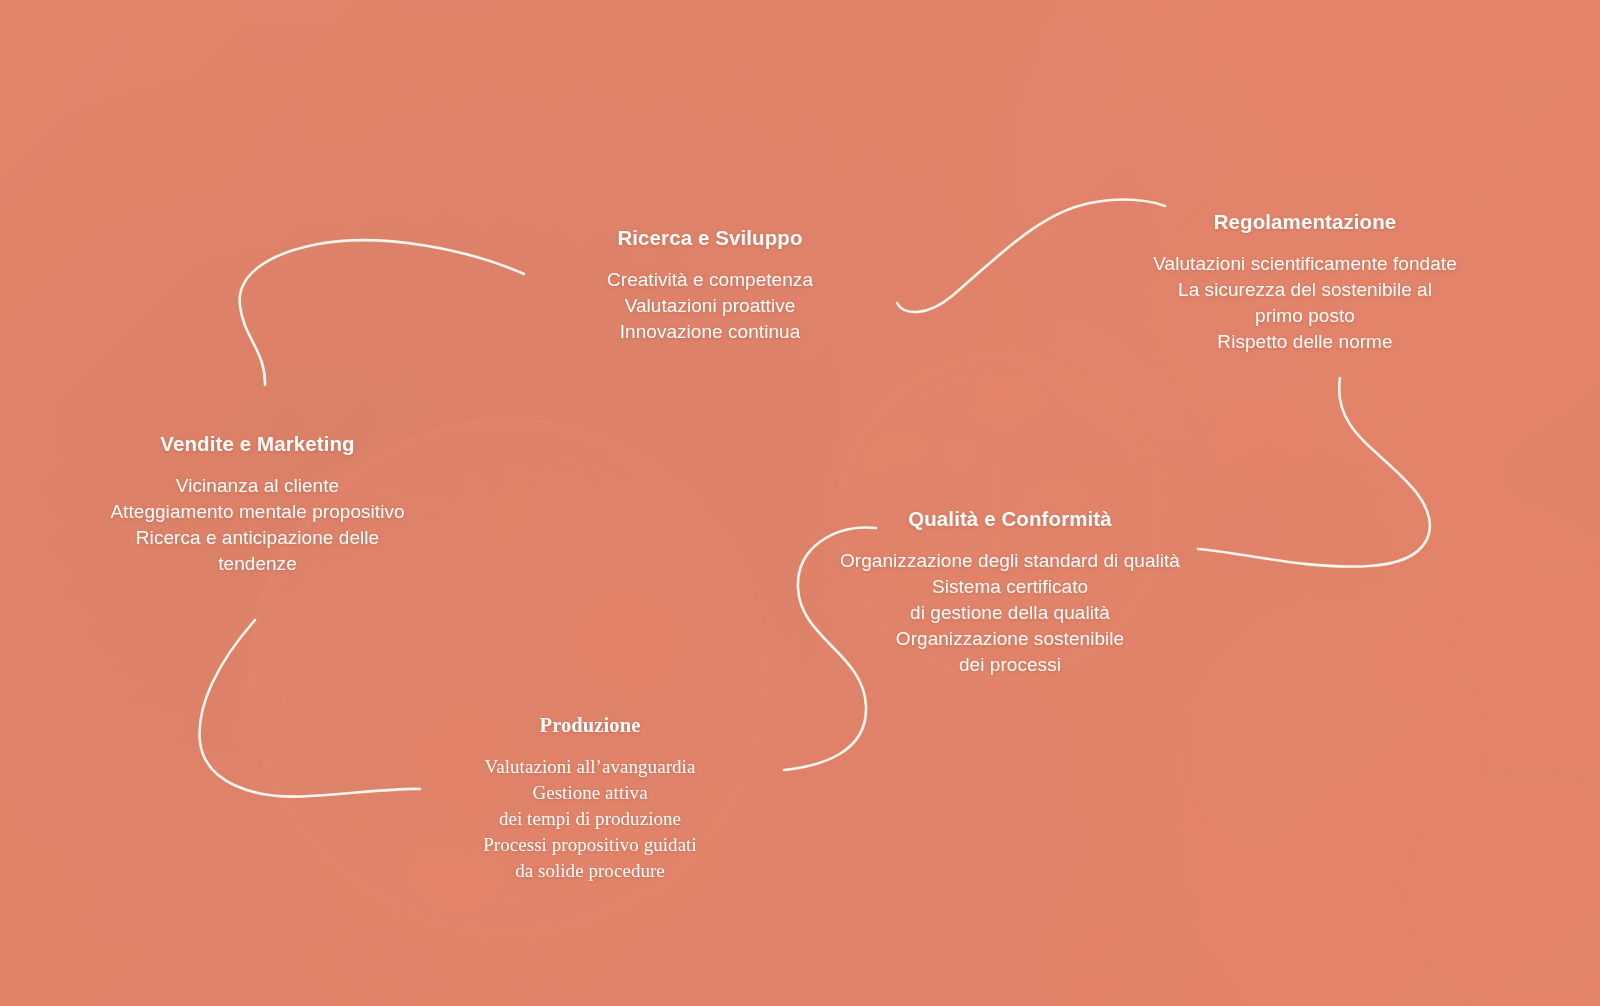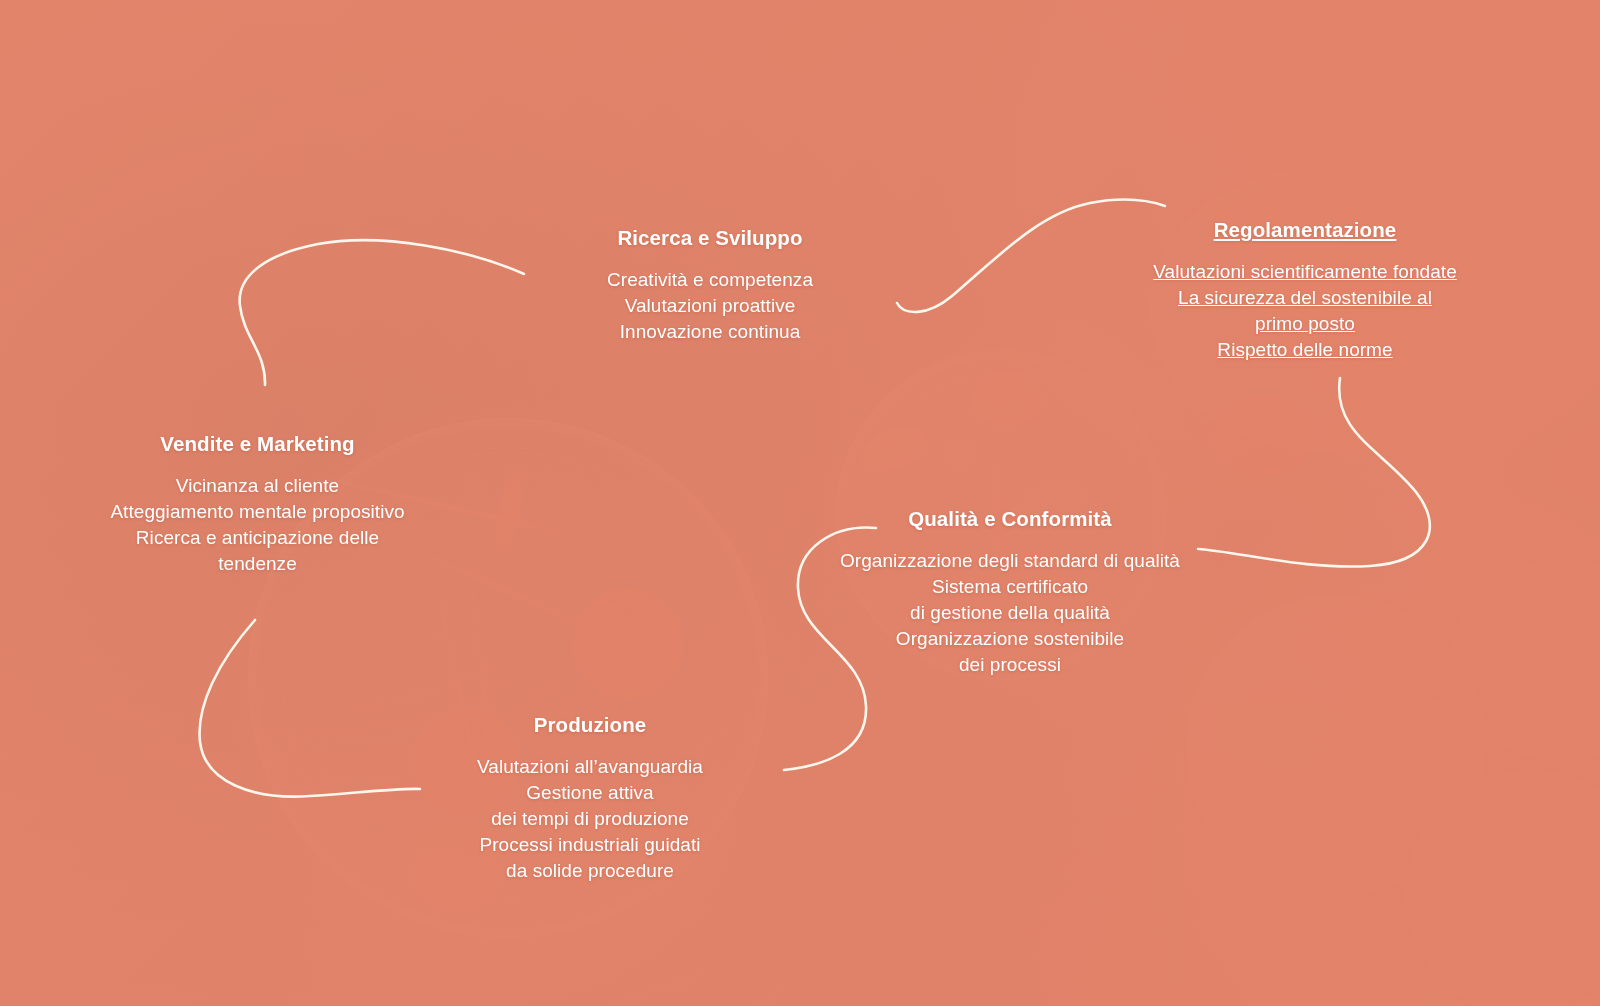--- a/index.html
+++ b/index.html
@@ -91,23 +91,23 @@
     font-size:19px;
     font-weight:400;
     line-height:1.37;
     letter-spacing:0.05px;
     text-shadow:0 1px 3px rgba(150,60,38,0.26);
     white-space:nowrap;
   }
 
   #b-rs  { left:535px;  top:226px; width:350px; }
   #b-vm  { left:60px;   top:413px; width:395px;margin-top:19px; }
-  #b-reg { left:1105px; top:218px; width:400px;text-decoration:underline; }
+  #b-reg { left:1105px; top:210px; width:400px; }
   #b-qc  { left:825px;  top:507px; width:370px; }
-  #b-pro { left:425px;  top:713px; width:330px; }
+  #b-pro { left:425px;  top:713px; width:330px;font-family:Liberation Serif, serif; }
 </style>
 </head>
 <body>
 
 <div id="stage">
 
   <div id="photo">
 
     <div class="el softblob" style="left:980px; top:-120px; width:700px; height:620px; background:rgba(255,226,214,0.18);"></div>
     <div class="el softblob" style="left:1180px; top:480px; width:560px; height:620px; background:rgba(255,228,216,0.16);"></div>
@@ -224,17 +224,17 @@
     <div class="ln">di gestione della qualità</div>
     <div class="ln">Organizzazione sostenibile</div>
     <div class="ln">dei processi</div>
   </div>
 
   <div class="block" id="b-pro">
     <div class="hd">Produzione</div>
     <div class="ln">Valutazioni all’avanguardia</div>
     <div class="ln">Gestione attiva</div>
     <div class="ln">dei tempi di produzione</div>
-    <div class="ln">Processi industriali guidati</div>
+    <div class="ln">Processi propositivo guidati</div>
     <div class="ln">da solide procedure</div>
   </div>
 
 </div>
 
 </body></html>

